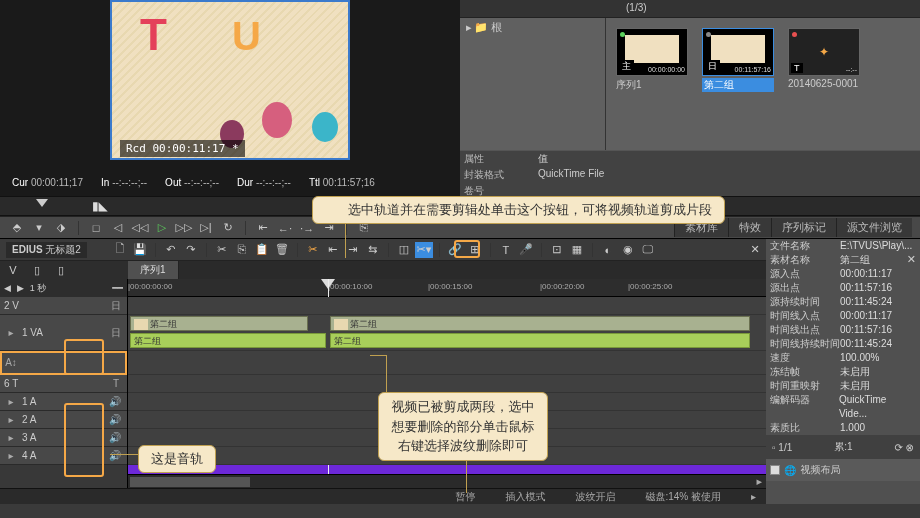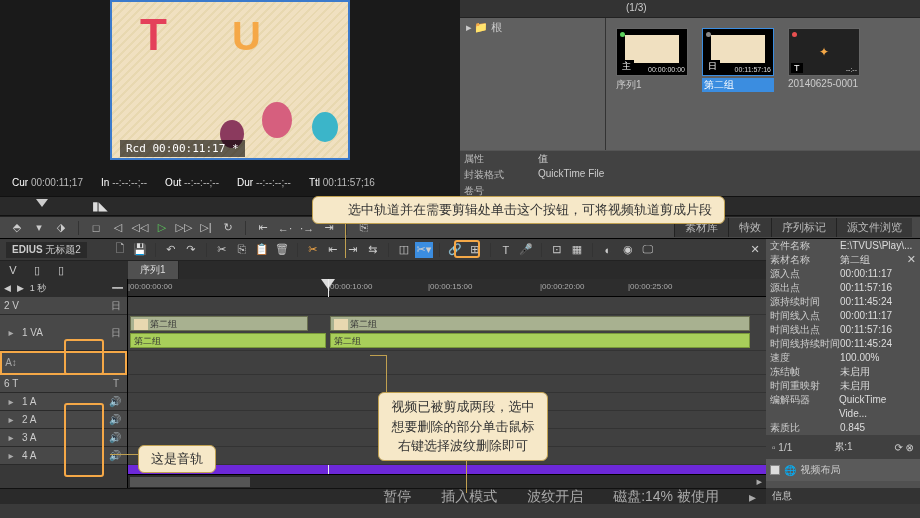--- a/index.html
+++ b/index.html
@@ -384,21 +384,21 @@
   height: 10px; width: 120px;
   background: #555;
 }
 
 .statusbar {
   height: 16px;
   background: #2a2a2a;
   border-top: 1px solid #111;
   display: flex;
   align-items: center;
-  font-size: 14px;
+  font-size: 10px;
   color: #aaa;
   padding: 0 10px;
   gap: 30px;
   justify-content: flex-end;
 }
 
 
 .right-panel {
   flex: 1;
   background: #505050;
@@ -750,36 +750,35 @@
       <div class="info-row">
           <span class="info-k">时间重映射</span>
           <span class="info-v">未启用</span>
         </div>
       <div class="info-row">
           <span class="info-k">编解码器</span>
           <span class="info-v">QuickTime Vide...</span>
         </div>
       <div class="info-row">
           <span class="info-k">素质比</span>
-          <span class="info-v">0.845</span>
+          <span class="info-v">1.000</span>
         </div>
     </div>
     <div class="info-pager">
       <span>▫ <span>1/1</span></span>
       <span>累:1</span>
       <span><span>⟳</span> <span>⊗</span></span>
     </div>
     <div class="info-layout">
       <div class="row">
         <span class="cb"></span>
         <span>🌐</span>
         <span>视频布局</span>
       </div>
     </div>
-    <div class="info-footer">信息</div>
   </div>
 </div>
 
 <div class="callout callout2">视频已被剪成两段，选中想要删除的部分单击鼠标右键选择波纹删除即可</div>
 <div class="callout-line" style="left:370px; top:355px; width:16px; height:1px"></div>
 <div class="callout-line" style="left:386px; top:355px; width:1px; height:40px"></div>
 
 <div class="callout callout3">这是音轨</div>
 <div class="callout-line" style="left:110px; top:454px; width:28px; height:1px"></div>
 

